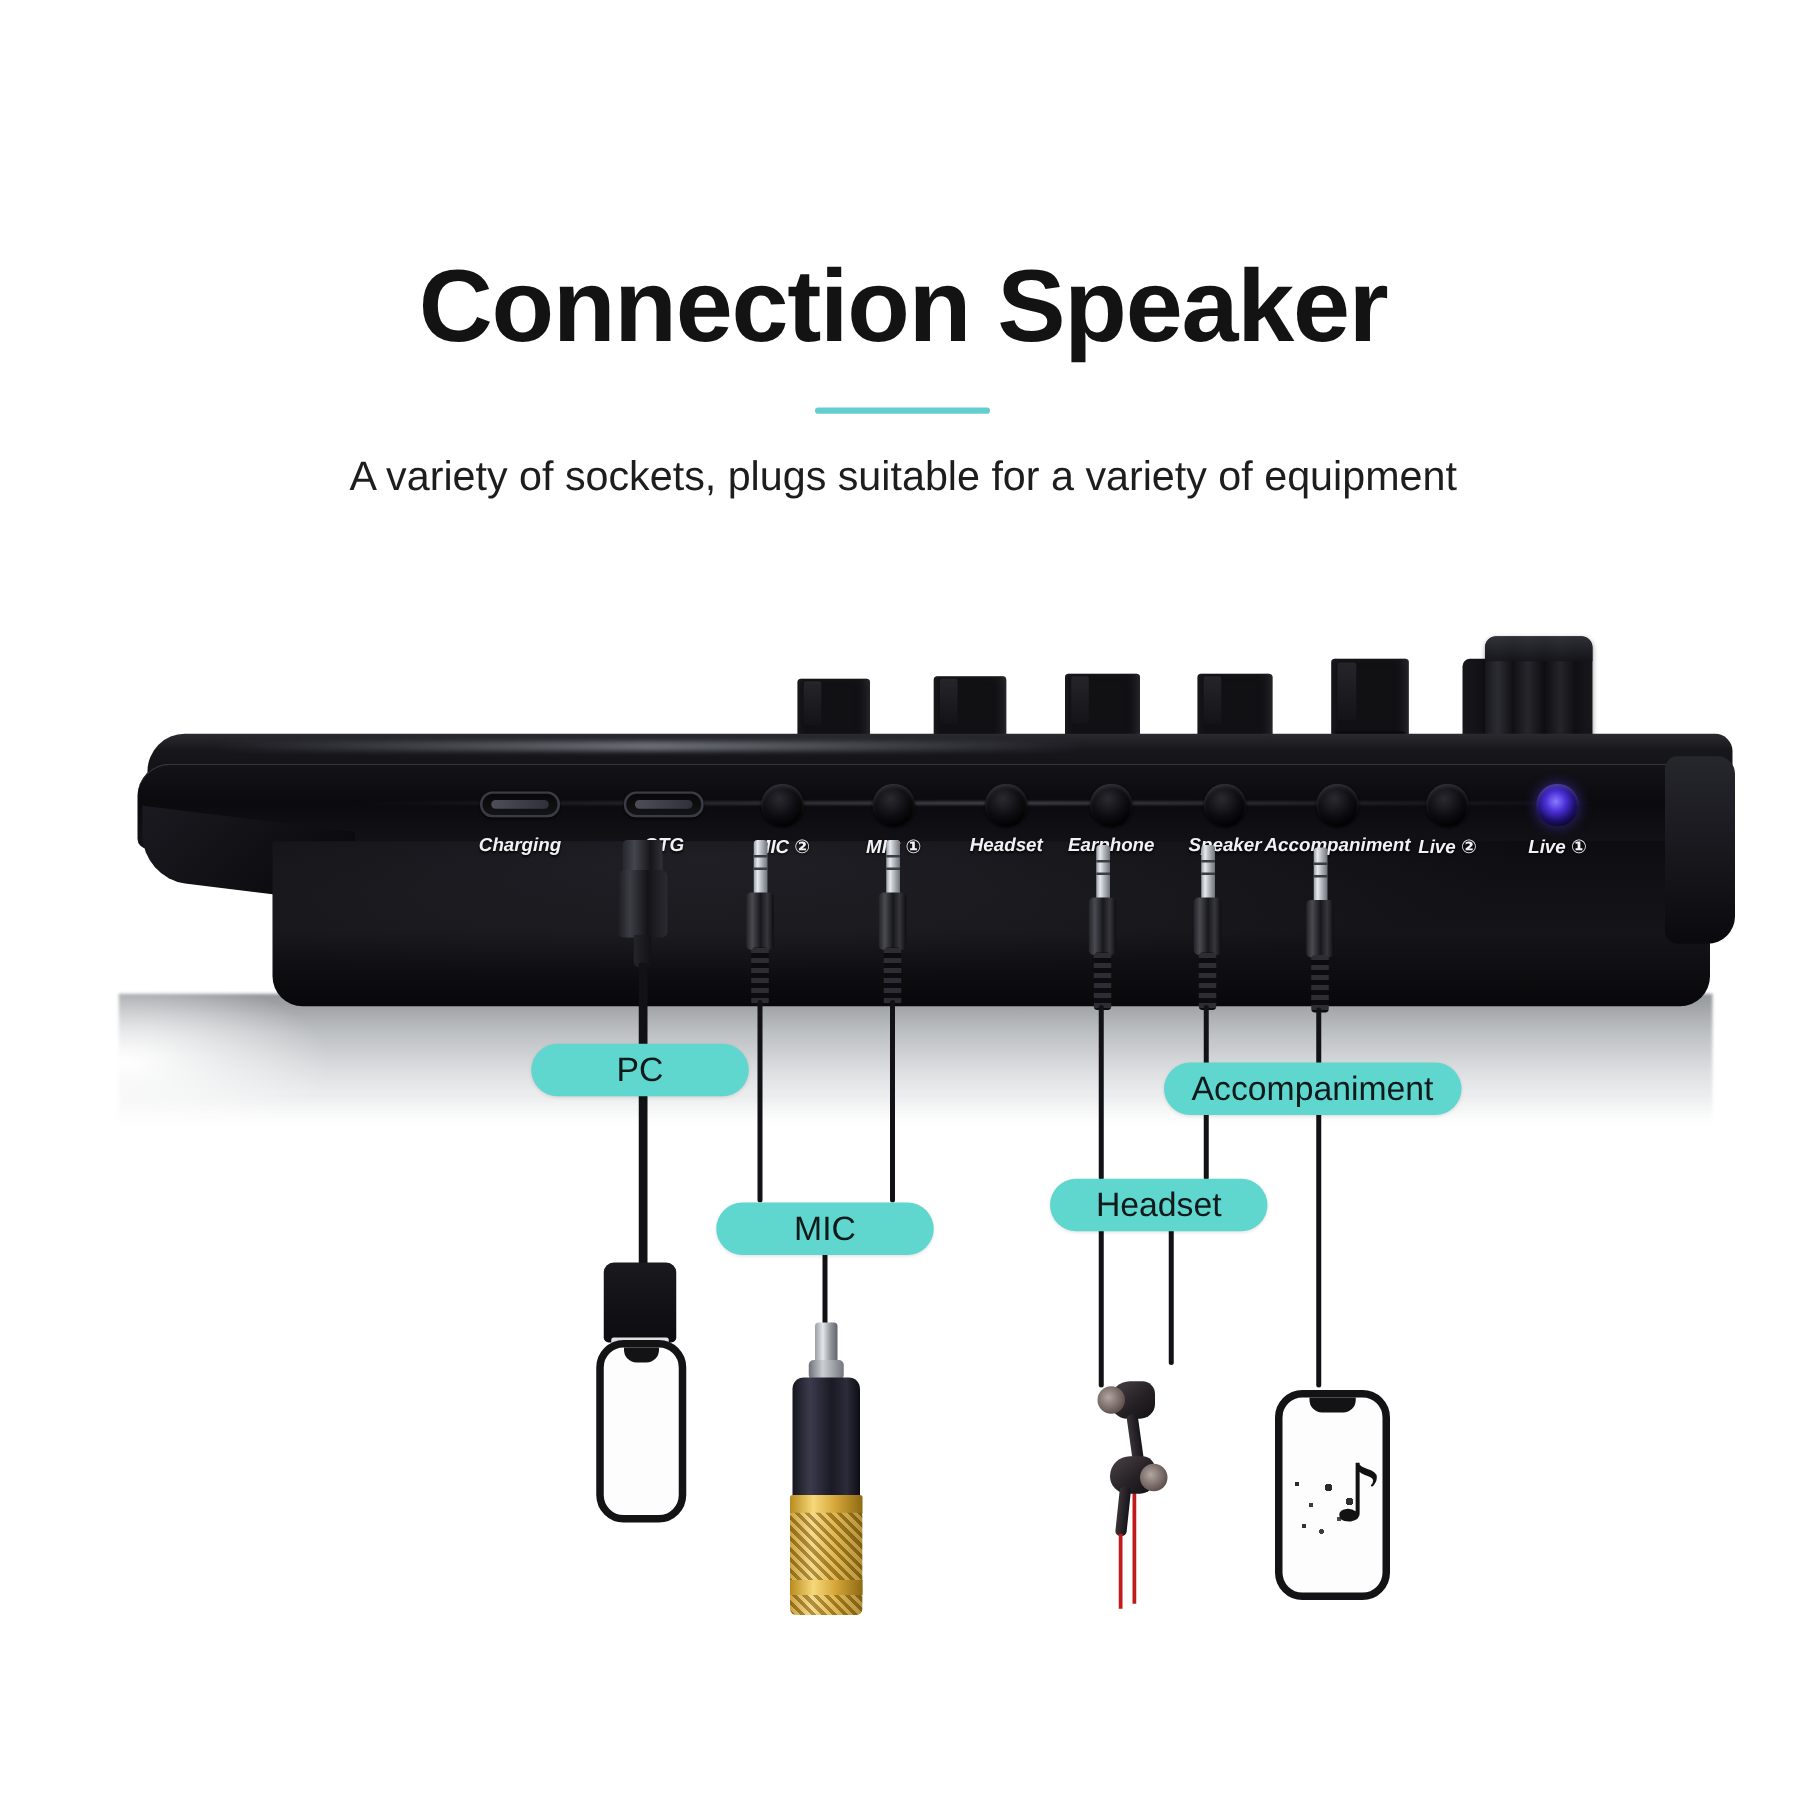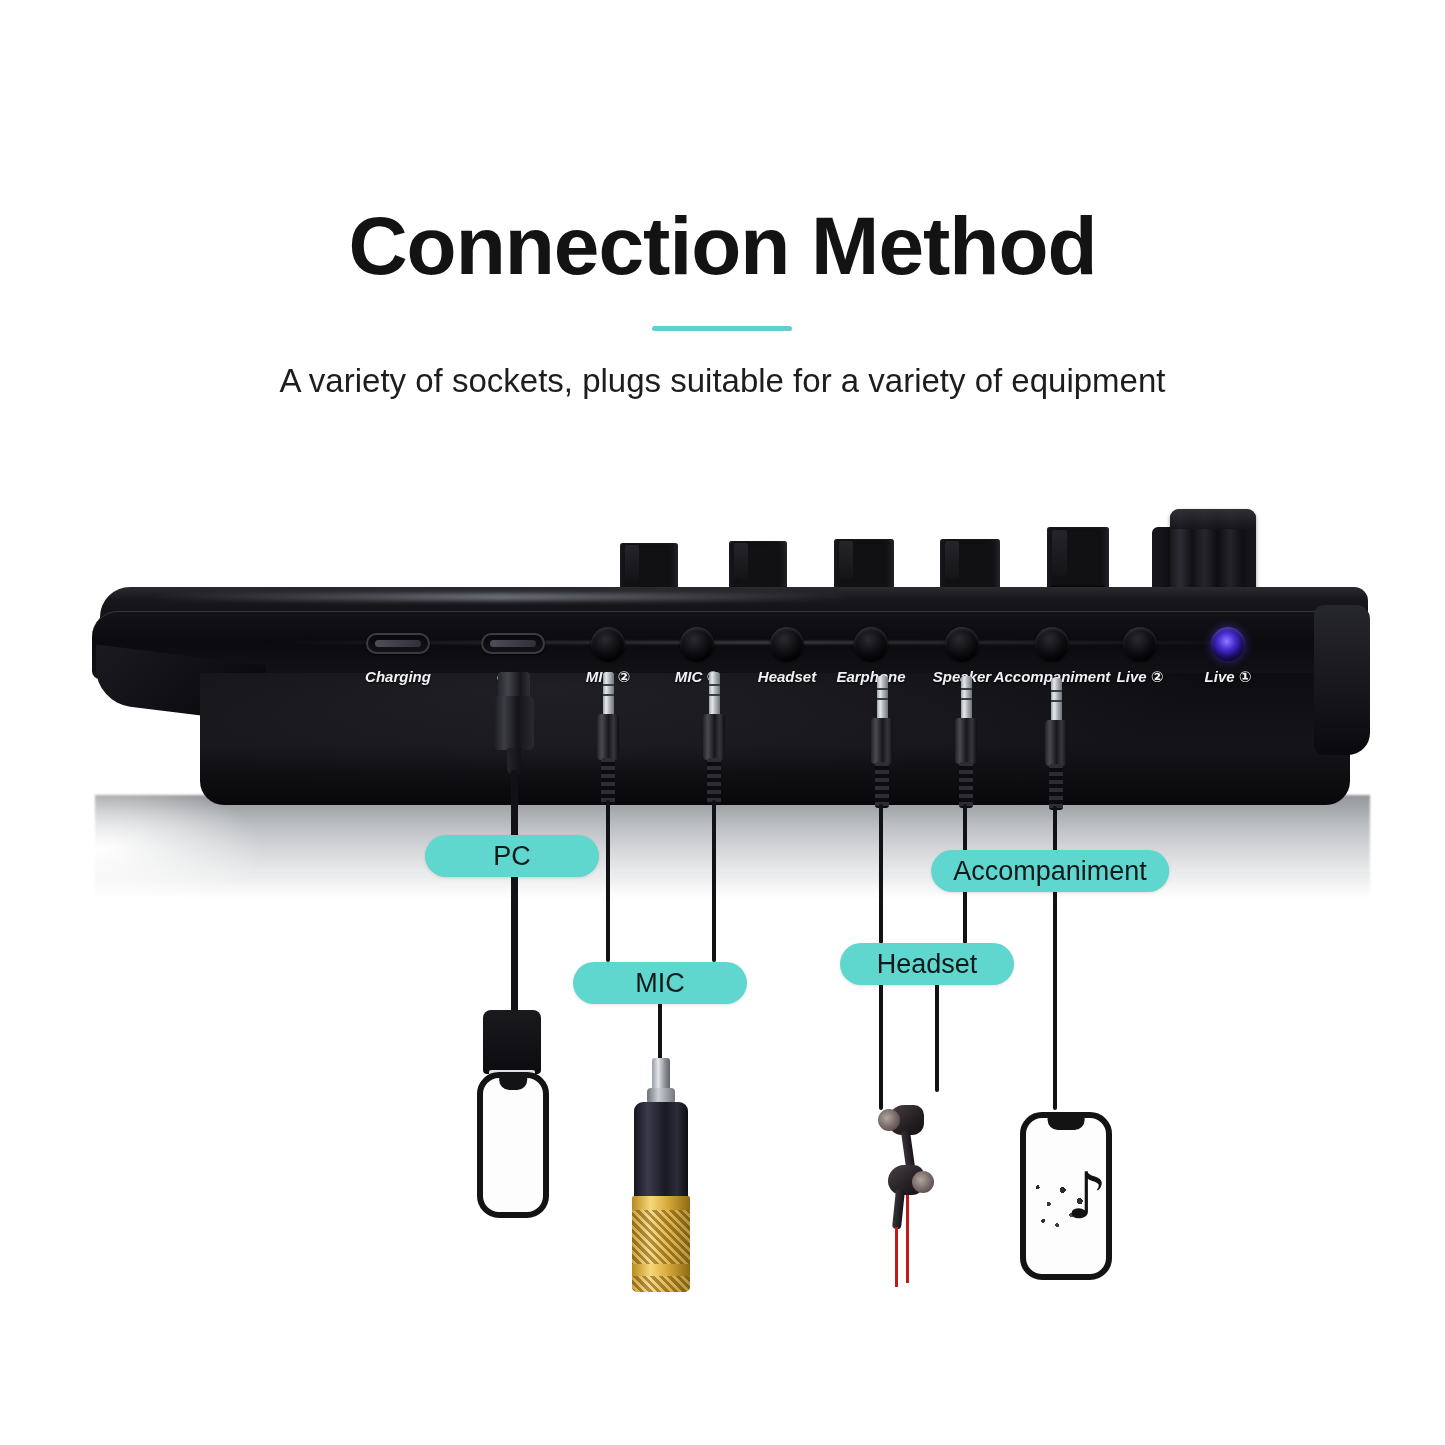--- a/index.html
+++ b/index.html
@@ -39,21 +39,21 @@
   .floor-fade{
     position:absolute;left:80px;top:880px;width:1300px;height:60px;
     background:linear-gradient(180deg,#ffffff00 0%,#ffffff 100%);
   }
   .floor-left-fade{
     position:absolute;left:60px;top:780px;width:200px;height:140px;
     background:radial-gradient(ellipse at 20% 50%,#ffffff 0%,#ffffff00 72%);
   }
 
   
-  .device{position:absolute;left:92px;top:505px;width:1280px;height:320px;}
+  .device{position:absolute;left:110px;top:505px;width:1280px;height:320px;}
 
   
   .fader{
     position:absolute;background:#111114;
     border-radius:3px 3px 1px 1px;
     box-shadow:inset -6px 0 10px -6px #3a3a40, inset 5px 0 8px -6px #2a2a30;
   }
   .fader::after{
     content:"";position:absolute;left:8%;top:4%;width:24%;height:70%;
     background:linear-gradient(180deg,#4a4a52,#1a1a1e);
@@ -287,21 +287,21 @@
       radial-gradient(circle 3px at 85% 45%,#2f2f2f 100%,transparent 0),
       radial-gradient(circle 2px at 45% 88%,#3d3d3d 100%,transparent 0);
   }
 </style>
 </head>
 <body>
 
 <div class="stage">
 
   <div class="header">
-    <div class="title">Connection Method</div>
+    <div class="title">Connection Speaker</div>
     <div class="rule"></div>
     <div class="subtitle">A variety of sockets, plugs suitable for a variety of equipment</div>
   </div>
 
   <div class="floor"></div>
   <div class="floor-left-fade"></div>
   <div class="floor-fade"></div>
 
   <div class="device">
 

